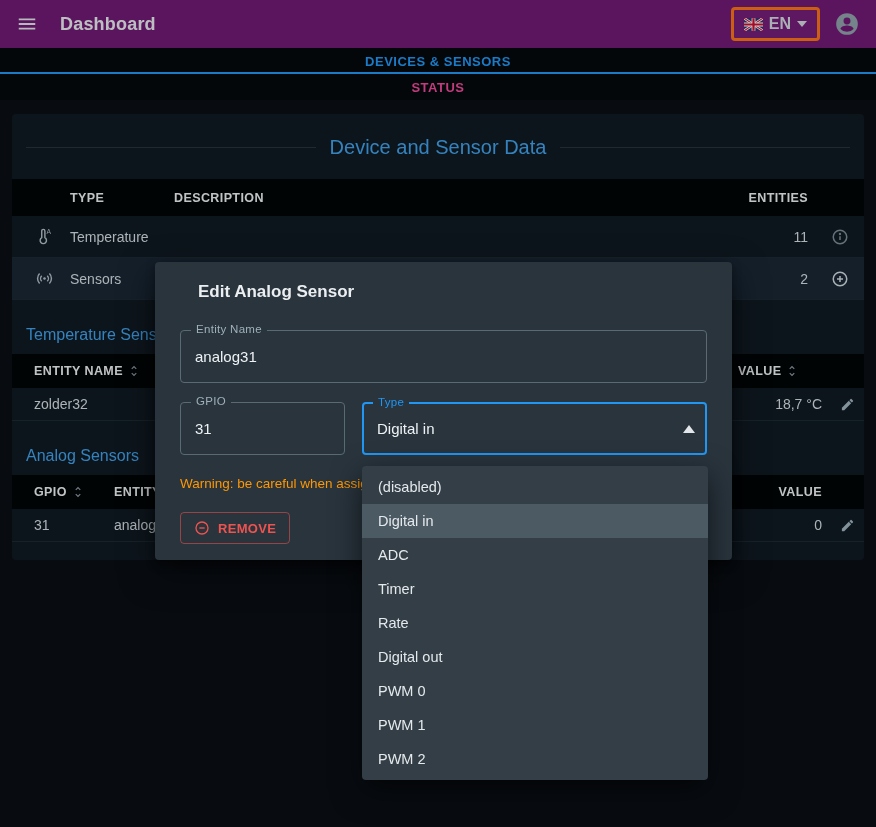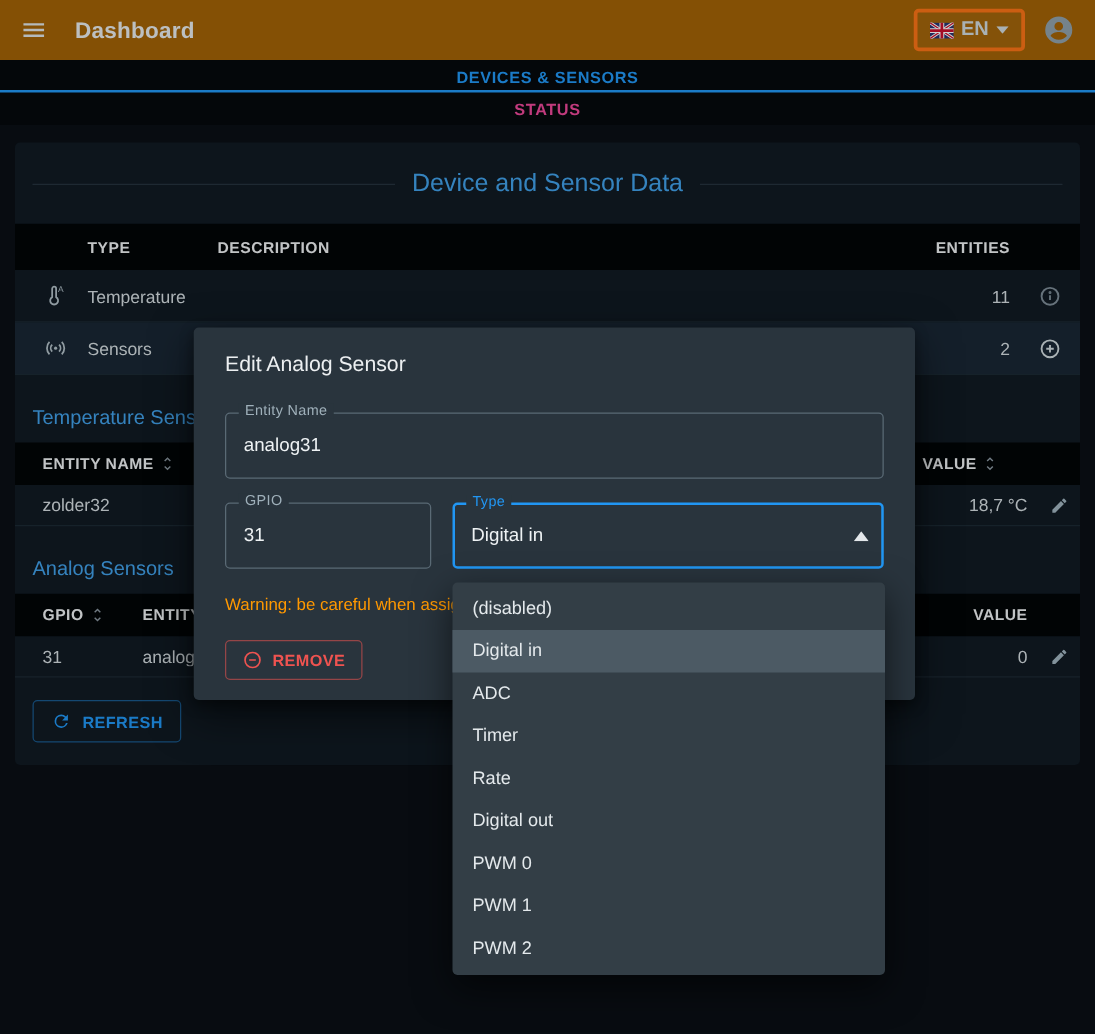--- a/index.html
+++ b/index.html
@@ -4,21 +4,21 @@
 <style>
   * { margin:0; padding:0; box-sizing:border-box; }
   html,body { width:876px; height:827px; }
   body {
     position:relative; overflow:hidden;
     background:#0a0f15;
     font-family:"Liberation Sans", sans-serif;
     color:#d6dde1;
   }
   
-  .app-bar { height:48px; background:#a16207; display:flex; align-items:center; padding:0 16px; }
+  .app-bar { height:48px; background:#701a75; display:flex; align-items:center; padding:0 16px; }
   .icon-btn { background:none; border:none; cursor:pointer; display:flex; align-items:center; justify-content:center; }
   .app-title { font-size:18px; font-weight:bold; color:#e6eaec; margin-left:22px; letter-spacing:.2px; }
   .app-bar-right { margin-left:auto; display:flex; align-items:center; gap:14px; }
   .lang-btn { display:flex; align-items:center; gap:6px; padding:5px 10px; border:3px solid #f97316; border-radius:4px; background:rgba(255,255,255,0.02); color:#cfd8dc; font-size:16px; font-weight:bold; cursor:pointer; }
   
   .tabs { height:52px; background:#05090d; display:flex;flex-direction:column; }
   .tab { flex:1; display:flex; align-items:center; justify-content:center; position:relative; color:#ec4899; font-size:13px; font-weight:bold; letter-spacing:.5px; cursor:pointer; }
   .tab.active { color:#2196f3; }
   .tab.active::after { content:""; position:absolute; left:0; right:0; bottom:0; height:2px; background:#2196f3; }
   
@@ -40,21 +40,21 @@
   .desc { color:#7f8d97; }
   .row-selected { background:#192734; }
   .cell-center { display:flex; justify-content:center; }
   .sub-heading { margin:26px 14px 10px; color:#41a0e8; font-size:16px; font-weight:normal; }
   
   .refresh-btn { margin:18px 0 0 14px; display:inline-flex; align-items:center; gap:9px; padding:8px 14px; border:1px solid rgba(33,150,243,.5); border-radius:4px; background:transparent; color:#2196f3; font-size:13px; font-weight:bold; letter-spacing:.3px; cursor:pointer; }
   .remove-btn { display:inline-flex; align-items:center; gap:8px; padding:7px 13px; border:1px solid rgba(239,83,80,.55); border-radius:4px; background:transparent; color:#ef5350; font-size:13px; font-weight:bold; letter-spacing:.3px; cursor:pointer; }
   
   .backdrop { position:absolute; inset:0; background:rgba(0,0,0,.18); z-index:50; }
   .dialog { position:absolute; left:155px; top:262px; width:577px; height:298px; background:#29343d; border-radius:4px; box-shadow:0 12px 34px rgba(0,0,0,.55), 0 4px 10px rgba(0,0,0,.4); z-index:60; }
-  .dialog-title { padding:20px 25px 0; font-size:17px; font-weight:normal; color:#eceff1; }
+  .dialog-title { padding:20px 43px 0; font-size:17px; font-weight:bold; color:#eceff1; }
   .dialog-content { padding:28px 25px 0; }
   .field { position:relative; border:1px solid #5a6a75; border-radius:4px; height:53px; display:flex; align-items:center; padding:0 14px; }
   .field .fl { position:absolute; top:-8px; left:10px; font-size:11.5px; color:#9fb0ba; background:#29343d; padding:0 5px; letter-spacing:.3px; }
   .field input { width:100%; background:transparent; border:none; outline:none; color:#eef2f4; font-size:15px; font-family:inherit; }
   .field-row { display:flex; gap:17px; margin-top:19px; }
   .f-gpio { width:165px; }
   .f-type { flex:1; border:2px solid #2196f3; padding:0 40px 0 13px; cursor:pointer; }
   .f-type .fl { color:#2196f3; left:9px; }
   .f-type .sel-value { font-size:15px; color:#eef2f4; }
   .f-type .caret { position:absolute; right:10px; display:flex; }
@@ -223,26 +223,20 @@
       <div class="td cell-center">
         <button class="icon-btn">
           <svg width="15" height="15" viewBox="0 0 24 24" fill="#9fb3bd">
               <path d="M3 17.25V21h3.75L17.81 9.94l-3.75-3.75L3 17.25zM20.71 7.04a1 1 0 0 0 0-1.41l-2.34-2.34a1 1 0 0 0-1.41 0l-1.83 1.83 3.75 3.75 1.83-1.83z"></path>
             </svg>
         </button>
       </div>
     </div>
   </div>
 
-  <button class="refresh-btn">
-    <svg width="16" height="16" viewBox="0 0 24 24" fill="#2196f3">
-        <path d="M17.65 6.35A7.95 7.95 0 0 0 12 4a8 8 0 1 0 7.73 10h-2.08A6 6 0 1 1 12 6c1.66 0 3.14.69 4.22 1.78L13 11h7V4l-2.35 2.35z"></path>
-      </svg>
-    <span>REFRESH</span>
-  </button>
 </main>
 
 <div class="backdrop"></div>
 
 <section class="dialog">
   <h2 class="dialog-title">Edit Analog Sensor</h2>
   <div class="dialog-content">
     <div class="field">
       <span class="fl">Entity Name</span>
       <input value="analog31" style="">

